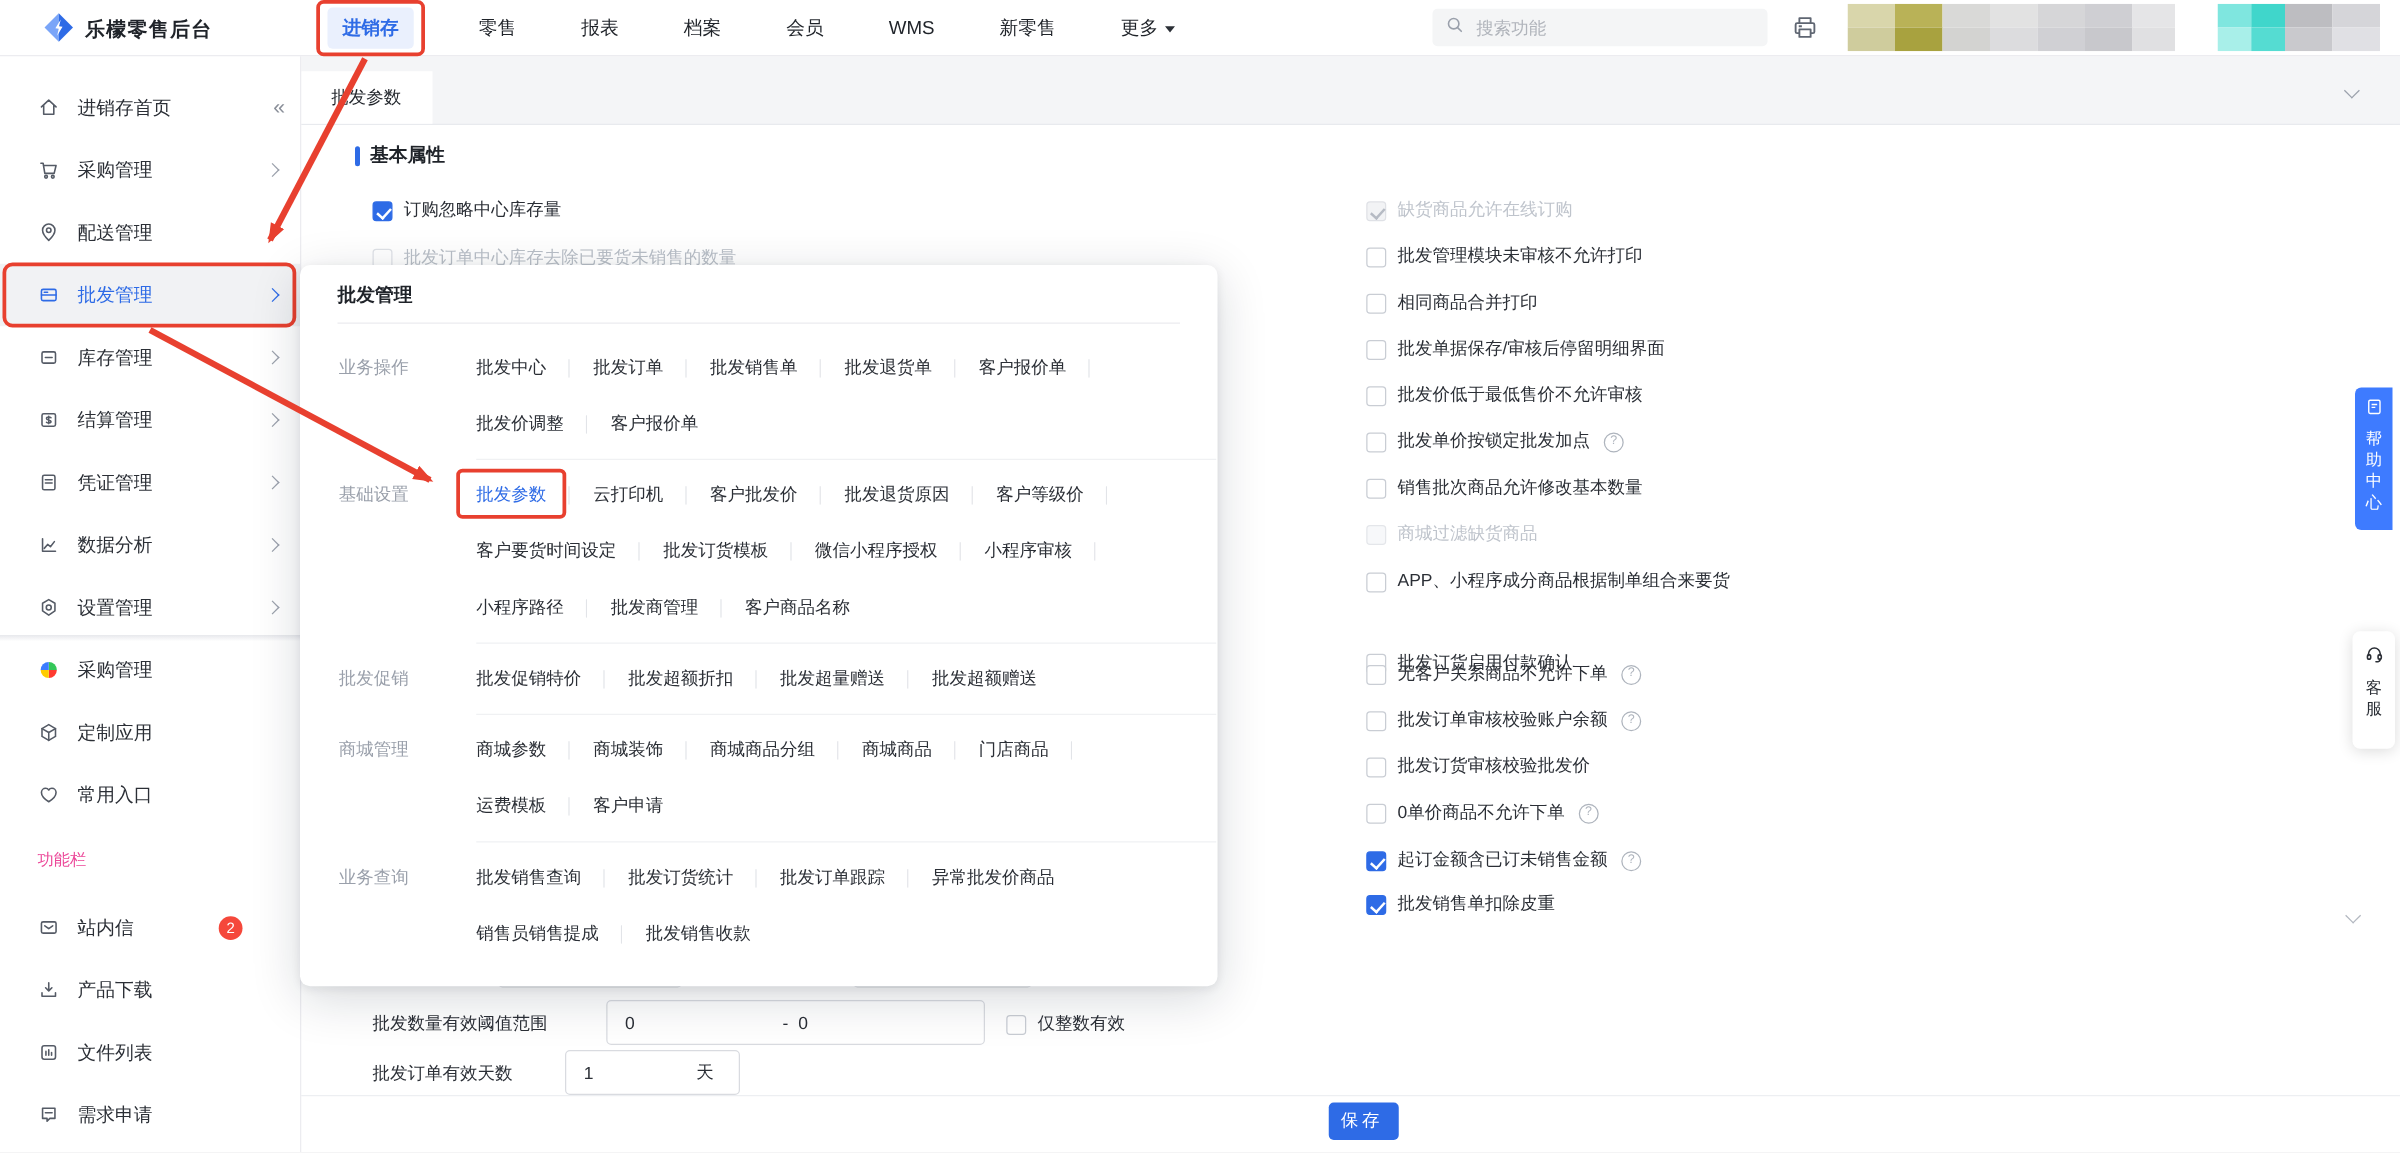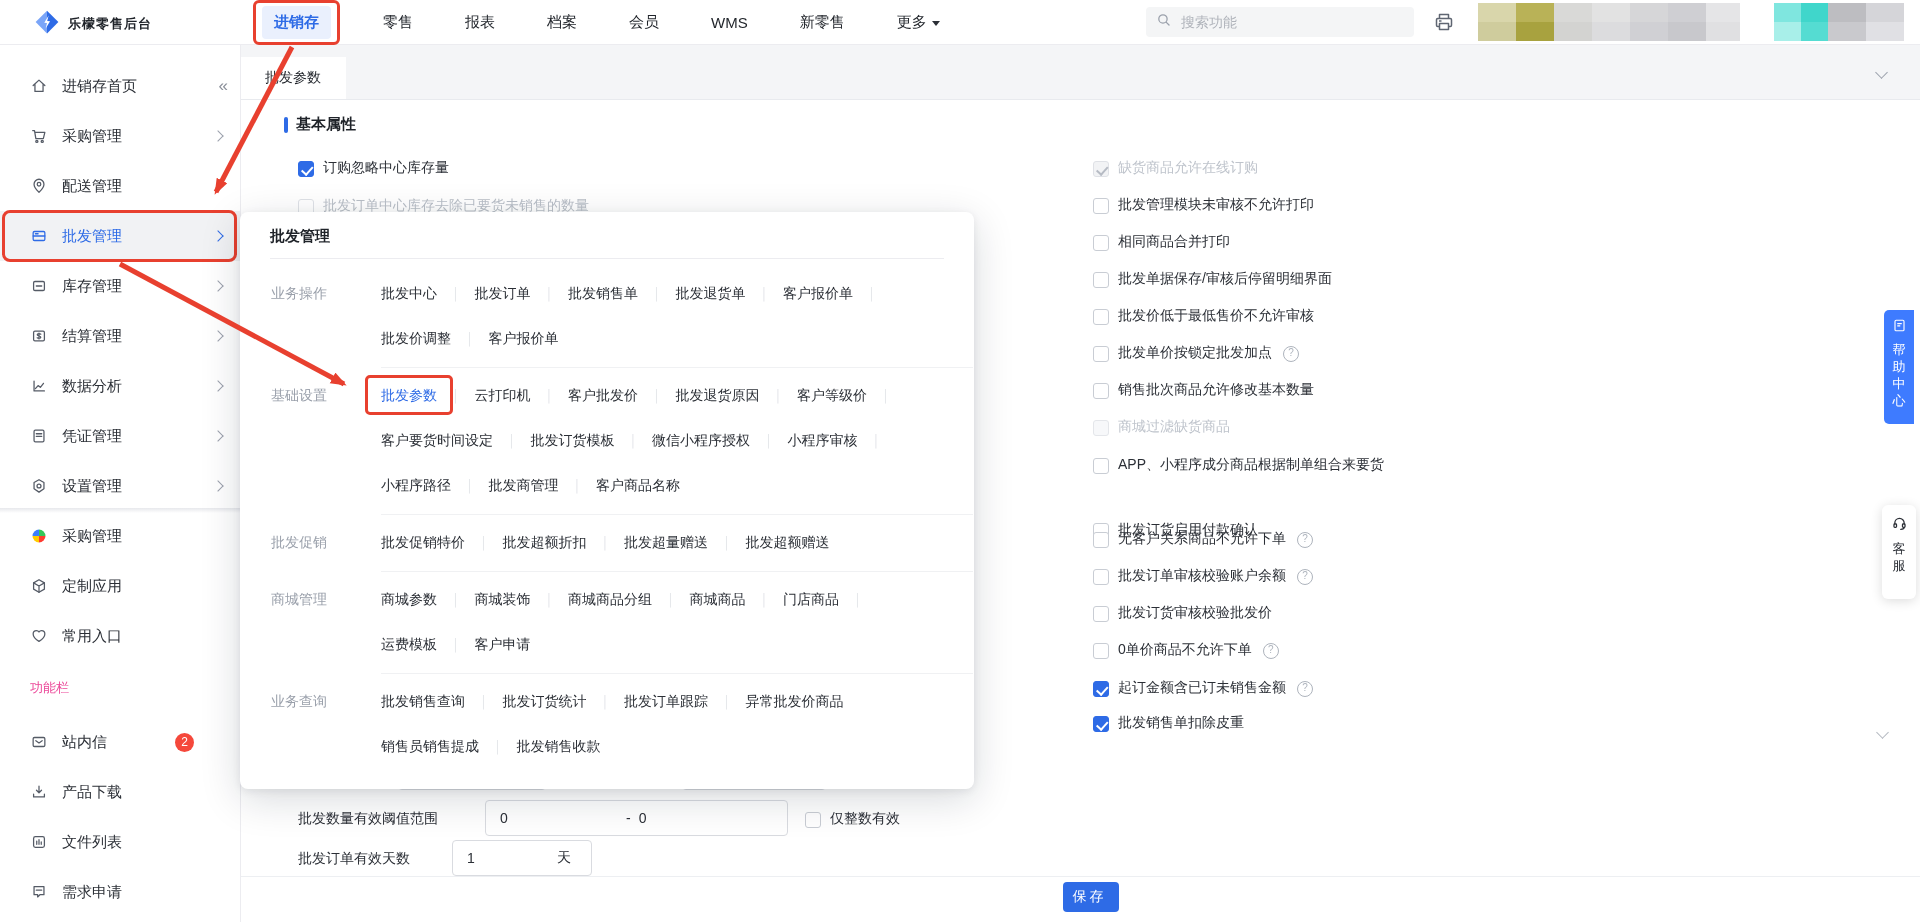--- a/index.html
+++ b/index.html
@@ -1,21 +1,21 @@
 <!DOCTYPE html>
 <html><head>
 <meta charset="utf-8">
 <style>
   html,body{margin:0;padding:0;background:#e9eaec;}
   #stage{position:relative;width:1920px;height:922px;background:#fff;overflow:hidden;
          font-family:"Liberation Sans","DejaVu Sans",sans-serif;color:#2b2f36;}
   
   .nav{position:absolute;top:0;left:0;right:0;height:44px;background:#fff;border-bottom:1px solid #ececf0;z-index:10;}
   .logo{position:absolute;left:34px;top:9px;display:flex;align-items:center;gap:8px;}
-  .logo-text{font-size:13px;font-weight:bold;color:#1f2329;letter-spacing:1px;}
+  .logo-text{font-size:16px;font-weight:bold;color:#1f2329;letter-spacing:1px;}
   .nav-tabs{position:absolute;left:262px;top:0;height:44px;display:flex;align-items:center;gap:52px;}
   .nav-tab{position:relative;font-size:15px;color:#1f2329;cursor:pointer;display:flex;align-items:center;gap:5px;white-space:nowrap;}
   .nav-tab.active{color:#2e6be6;background:#eaf0fd;padding:7px 12px;border-radius:4px;font-weight:bold;}
   .nav-tab.annot-box::after{content:"";position:absolute;inset:-6px -9px;border:3px solid #e8402f;border-radius:6px;pointer-events:none;}
   .caret{width:0;height:0;border-left:4.5px solid transparent;border-right:4.5px solid transparent;border-top:5.5px solid #2b2f36;margin-top:2px;}
   .searchbox{position:absolute;left:1146px;top:7px;width:268px;height:30px;background:#f4f5f6;border-radius:4px;display:flex;align-items:center;padding:0 10px;box-sizing:border-box;gap:7px;}
   .searchbox input{border:none;outline:none;background:transparent;font-size:14px;width:200px;color:#333;font-family:inherit;}
   .searchbox input::placeholder{color:#b0b4bb;}
   .printer{position:absolute;left:1432px;top:10px;}
   .mosaic{position:absolute;top:3px;}
@@ -235,35 +235,35 @@
               <rect x="4" y="4.5" width="12" height="11" rx="1.5"></rect>
               <path d="M10 6.8 V13.2 M12 8 C12 8 11.3 7.3 10 7.3 C8.7 7.3 8 7.9 8 8.6 C8 9.4 8.8 9.7 10 10 C11.2 10.3 12 10.6 12 11.4 C12 12.1 11.3 12.7 10 12.7 C8.7 12.7 8 12 8 12"></path>
             </svg>
           </span>
           <span>结算管理</span>
           <span class="sb-chev"></span>
         </div>
         <div class="sb-item">
           <span class="sb-icon">
             <svg width="18" height="18" viewBox="0 0 20 20" fill="none" stroke="currentColor" stroke-width="1.4" stroke-linecap="round" stroke-linejoin="round">
+              <rect x="4.5" y="3.5" width="11" height="13" rx="1.5"></rect>
+              <path d="M7 7.5 H13 M7 10.5 H13"></path>
+            </svg>
+          </span>
+          <span>凭证管理</span>
+          <span class="sb-chev"></span>
+        </div>
+        <div class="sb-item">
+          <span class="sb-icon">
+            <svg width="18" height="18" viewBox="0 0 20 20" fill="none" stroke="currentColor" stroke-width="1.4" stroke-linecap="round" stroke-linejoin="round">
               <path d="M4.5 4.5 V15.5 H16"></path>
               <path d="M6 13 L9 9.5 L11.5 11.5 L15 7"></path>
             </svg>
           </span>
           <span>数据分析</span>
-          <span class="sb-chev"></span>
-        </div>
-        <div class="sb-item">
-          <span class="sb-icon">
-            <svg width="18" height="18" viewBox="0 0 20 20" fill="none" stroke="currentColor" stroke-width="1.4" stroke-linecap="round" stroke-linejoin="round">
-              <rect x="4.5" y="3.5" width="11" height="13" rx="1.5"></rect>
-              <path d="M7 7.5 H13 M7 10.5 H13"></path>
-            </svg>
-          </span>
-          <span>凭证管理</span>
           <span class="sb-chev"></span>
         </div>
         <div class="sb-item">
           <span class="sb-icon">
             <svg width="18" height="18" viewBox="0 0 20 20" fill="none" stroke="currentColor" stroke-width="1.4" stroke-linecap="round" stroke-linejoin="round">
               <path d="M10 3 L15.5 6.2 V13 L10 16.8 L4.5 13 V6.2 Z"></path>
               <circle cx="10" cy="10" r="2.2"></circle>
             </svg>
           </span>
           <span>设置管理</span>

